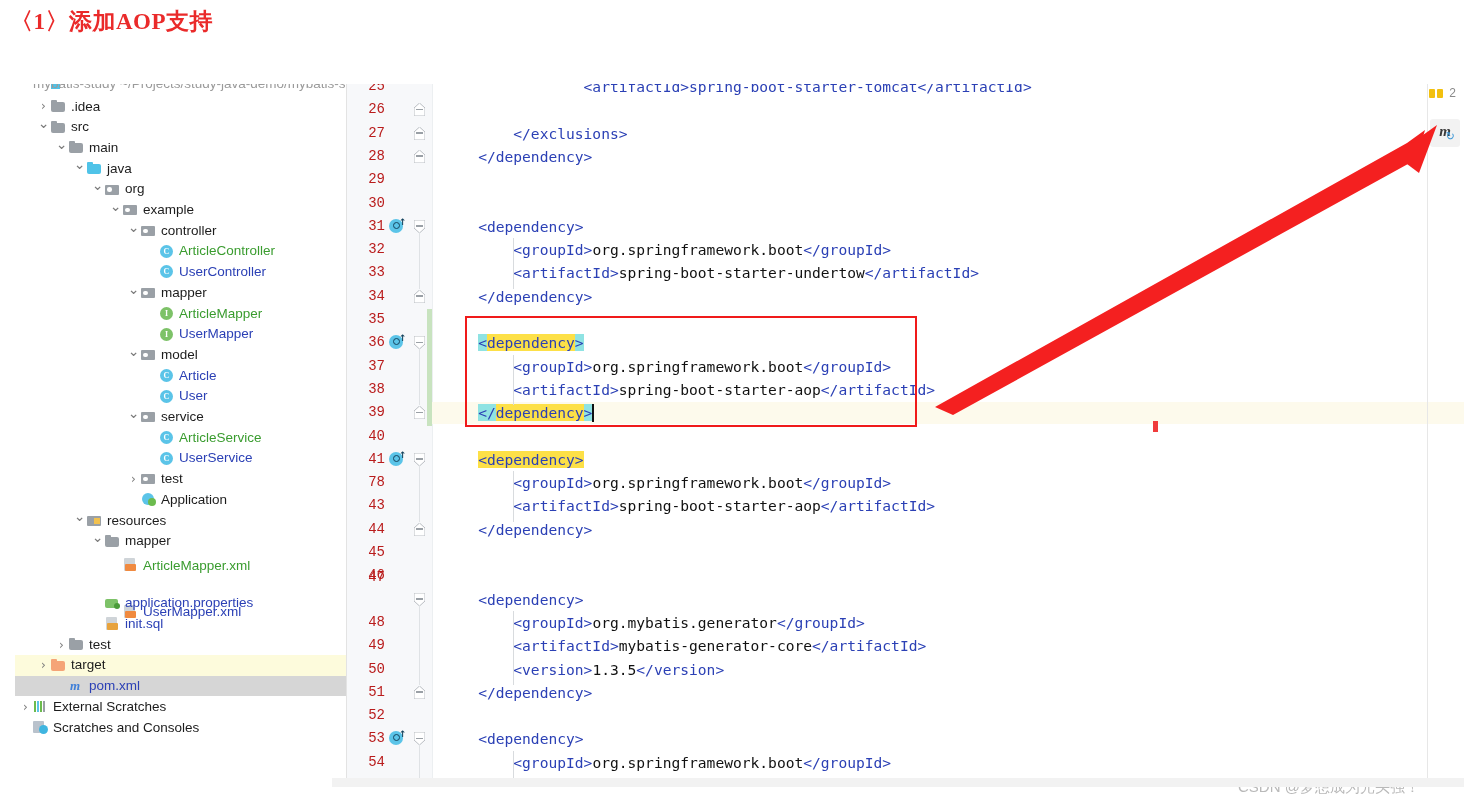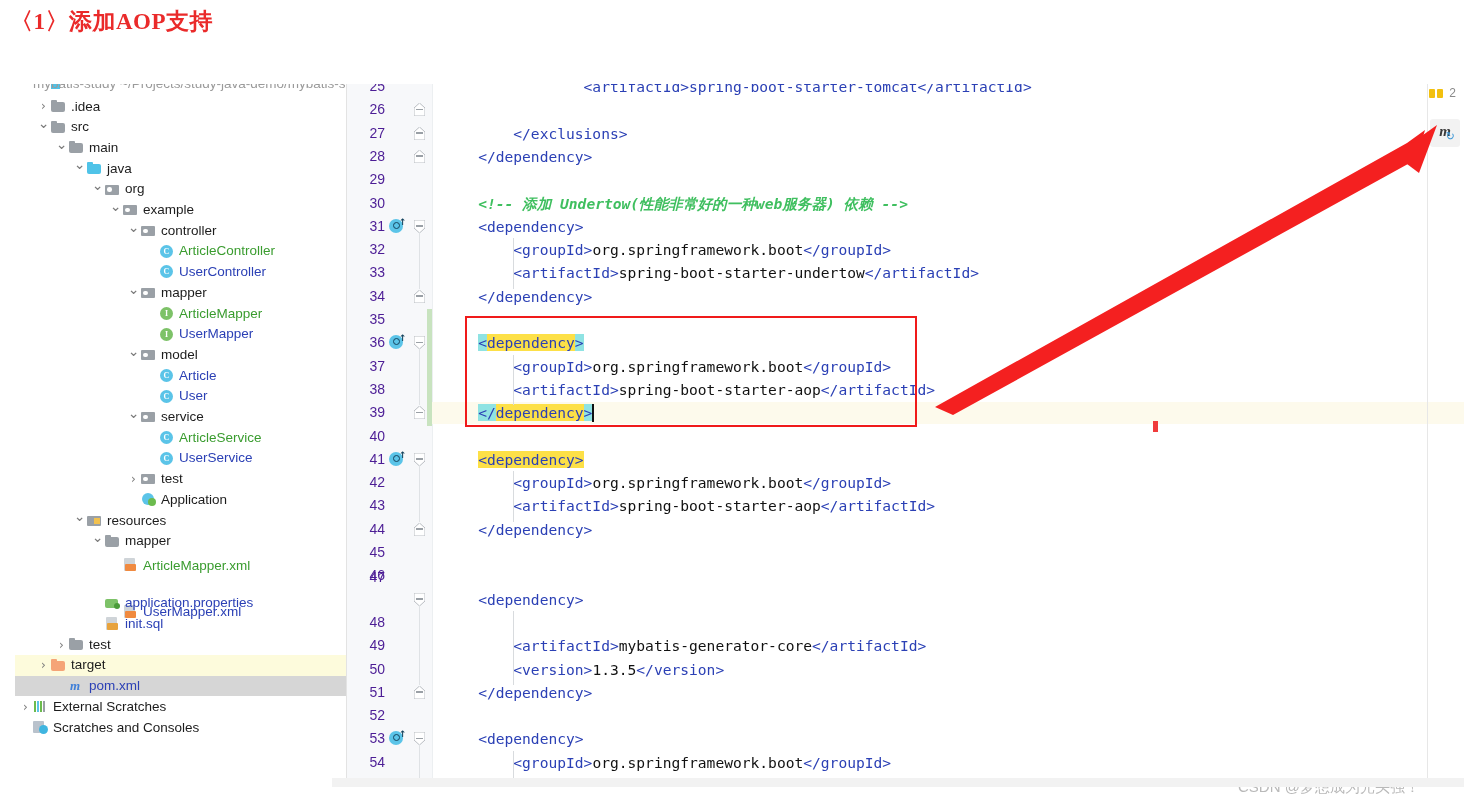--- a/index.html
+++ b/index.html
@@ -185,22 +185,22 @@
   #gutter-bg{
     position:absolute; left:0; top:0; width:85px; height:694px;
     background:#f7f8fa;
   }
   #gutter-sep{
     position:absolute; left:85px; top:0; width:1px; height:694px;
     background:#eceff1;
   }
   .lnum{
     position:absolute; left:0; width:38px; text-align:right;
-    font-family:Liberation Sans, sans-serif;
-    font-size:14px; color:#4c1d95; line-height:23.3px;
+    font-family:Liberation Mono, monospace;
+    font-size:14px; color:#b91c1c; line-height:23.3px;
   }
   .gut-maven{
     position:absolute; left:42px; top:4px;
     width:15px; height:15px;
   }
   .gut-maven .c{
     position:absolute; left:0; top:0; width:14px; height:14px;
     border-radius:50%; background:#5bc4e8;
   }
   .gut-maven .o{
@@ -543,21 +543,20 @@
         <div class="lnum" style="top: 60.9px;">28</div>
         <div class="fold" style="top: 65.9px;">
           <svg class="sh" viewBox="0 0 11 13">
             <polygon points="0,5 5.5,0 11,5 11,13 0,13" fill="#ffffff" stroke="#b9bdc2" stroke-width="1"></polygon>
           </svg>
           <span class="bar"></span>
         </div>
         <div class="code" style="top: 60.9px;"><span class="tag">    &lt;/dependency&gt;</span></div>
         <div class="lnum" style="top: 84.2px;">29</div>
         <div class="lnum" style="top: 107.5px;">30</div>
-        <div class="code" style="top: 107.5px;"><span class="cmt">    &lt;!-- 添加 Undertow(性能非常好的一种web服务器) 依赖 --&gt;</span></div>
         <div class="lnum" style="top: 130.8px;">31</div>
         <div class="gut-maven" style="top: 134.8px;">
           <span class="c"></span>
           <span class="o"></span>
           <span class="t">↑</span>
         </div>
         <div class="fold" style="top: 135.8px;">
           <svg class="sh" viewBox="0 0 11 13">
             <polygon points="0,0 11,0 11,8 5.5,13 0,8" fill="#ffffff" stroke="#b9bdc2" stroke-width="1"></polygon>
           </svg>
@@ -609,21 +608,21 @@
           <span class="o"></span>
           <span class="t">↑</span>
         </div>
         <div class="fold" style="top: 368.8px;">
           <svg class="sh" viewBox="0 0 11 13">
             <polygon points="0,0 11,0 11,8 5.5,13 0,8" fill="#ffffff" stroke="#b9bdc2" stroke-width="1"></polygon>
           </svg>
           <span class="bar"></span>
         </div>
         <div class="code" style="top: 363.8px;"><span class="tag">    </span><span class="tag hl-beige">&lt;dependency&gt;</span></div>
-        <div class="lnum" style="top: 387.1px;">42</div>
+        <div class="lnum" style="top: 387.1px;">78</div>
         <div class="code" style="top: 387.1px;"><span class="tag">        &lt;groupId&gt;</span><span class="txt">org.springframework.boot</span><span class="tag">&lt;/groupId&gt;</span></div>
         <div class="lnum" style="top: 410.4px;">43</div>
         <div class="code" style="top: 410.4px;"><span class="tag">        &lt;artifactId&gt;</span><span class="txt">spring-boot-starter-aop</span><span class="tag">&lt;/artifactId&gt;</span></div>
         <div class="lnum" style="top: 433.7px;">44</div>
         <div class="fold" style="top: 438.7px;">
           <svg class="sh" viewBox="0 0 11 13">
             <polygon points="0,5 5.5,0 11,5 11,13 0,13" fill="#ffffff" stroke="#b9bdc2" stroke-width="1"></polygon>
           </svg>
           <span class="bar"></span>
         </div>
@@ -632,20 +631,21 @@
         <div class="lnum" style="top: 480.3px;">46</div>
         <div class="lnum" style="top: 482px;">47</div>
         <div class="fold" style="top: 508.6px;">
           <svg class="sh" viewBox="0 0 11 13">
             <polygon points="0,0 11,0 11,8 5.5,13 0,8" fill="#ffffff" stroke="#b9bdc2" stroke-width="1"></polygon>
           </svg>
           <span class="bar"></span>
         </div>
         <div class="code" style="top: 503.6px;"><span class="tag">    &lt;dependency&gt;</span></div>
         <div class="lnum" style="top: 526.9px;">48</div>
+        <div class="code" style="top: 526.9px;"><span class="tag">        &lt;groupId&gt;</span><span class="txt">org.mybatis.generator</span><span class="tag">&lt;/groupId&gt;</span></div>
         <div class="lnum" style="top: 550.2px;">49</div>
         <div class="code" style="top: 550.2px;"><span class="tag">        &lt;artifactId&gt;</span><span class="txt">mybatis-generator-core</span><span class="tag">&lt;/artifactId&gt;</span></div>
         <div class="lnum" style="top: 573.5px;">50</div>
         <div class="code" style="top: 573.5px;"><span class="tag">        &lt;version&gt;</span><span class="txt">1.3.5</span><span class="tag">&lt;/version&gt;</span></div>
         <div class="lnum" style="top: 596.8px;">51</div>
         <div class="fold" style="top: 601.8px;">
           <svg class="sh" viewBox="0 0 11 13">
             <polygon points="0,5 5.5,0 11,5 11,13 0,13" fill="#ffffff" stroke="#b9bdc2" stroke-width="1"></polygon>
           </svg>
           <span class="bar"></span>

